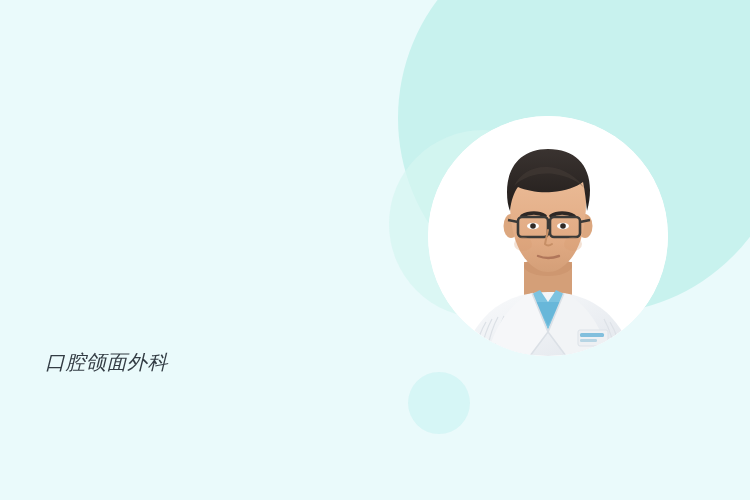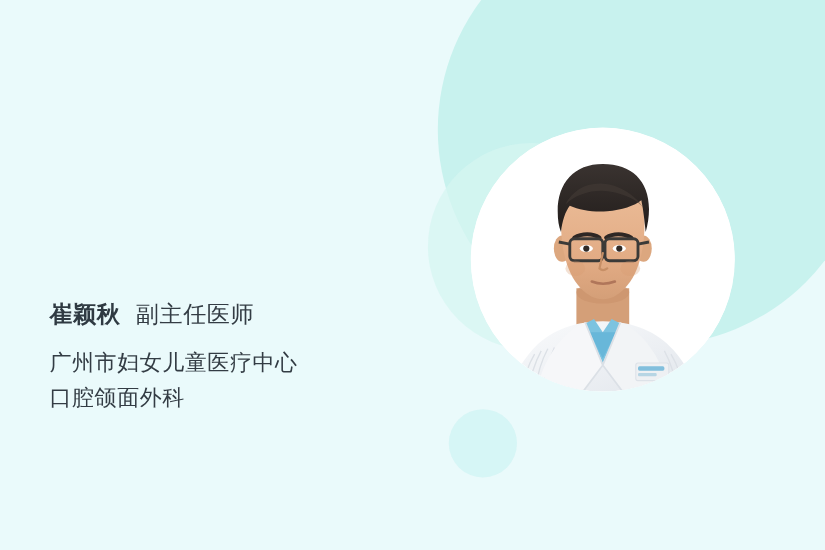--- a/index.html
+++ b/index.html
@@ -109,20 +109,21 @@
   }
   #department {
     position: absolute;
     top: 346px;
     left: 0;
     font-size: 20px;
     line-height: 32px;
     letter-spacing: .5px;
     color: #333c44;
     white-space: nowrap;
+    font-style: italic;
   }
 
   
   #portrait-frame {
     position: absolute;
     left: 428px;
     top: 116px;
     width: 240px;
     height: 240px;
     border-radius: 50%;
@@ -244,23 +245,19 @@
 
         <ellipse cx="95" cy="128" rx="9" ry="7" fill="#d79a72" opacity=".3"></ellipse>
         <ellipse cx="145" cy="128" rx="9" ry="7" fill="#d79a72" opacity=".3"></ellipse>
       </g>
     </svg>
   </div>
 
   <div id="text-col">
 
 
-    <div id="doctor-line">
-      <span id="doctor-name">崔颖秋</span><span id="doctor-title">副主任医师</span>
-    </div>
-
-    <div id="hospital">广州市妇女儿童医疗中心</div>
+
 
     <div id="department">口腔颌面外科</div>
 
   </div>
 
 </div>
 
 </body></html>

